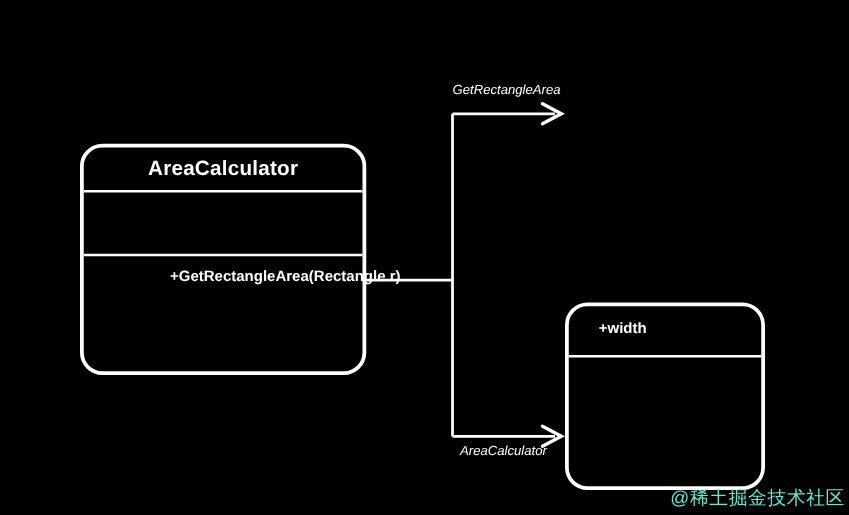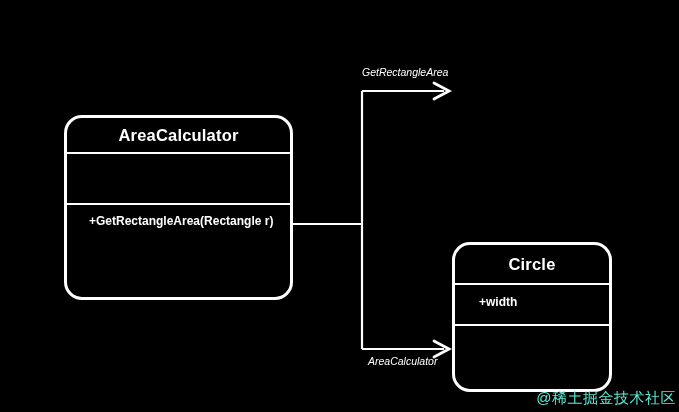--- a/index.html
+++ b/index.html
@@ -36,20 +36,21 @@
     flex: 0 0 auto;
   }
   .uml-attrs {
     border-bottom: 2px solid #fff;
     flex: 0 0 auto;
     box-sizing: border-box;
   }
   .uml-methods {
     flex: 1 1 auto;
     box-sizing: border-box;
+    margin-left: 47px;
   }
   .member-line {
     font-size: 12px;
     font-weight: 700;
     line-height: 15px;
     white-space: nowrap;
   }
   .connector-svg {
     position: absolute;
     left: 0;
@@ -96,21 +97,20 @@
   <div class="uml-class" style="left:64px; top:115px; width:229px; height:185px;">
     <div class="uml-title" style="height:34px;">AreaCalculator</div>
     <div class="uml-attrs" style="height:51px;"></div>
     <div class="uml-methods" style="padding:9px 6px 0 22px;">
       <div class="member-line">+GetRectangleArea(Rectangle r)</div>
     </div>
   </div>
 
 
   <div class="uml-class" style="left:452px; top:242px; width:160px; height:150px;">
-    <div class="uml-title" style="height:38px;">Circle</div>
     <div class="uml-attrs" style="height:41px; padding:10px 6px 0 24px;">
       <div class="member-line">+width</div>
     </div>
     <div class="uml-methods"></div>
   </div>
 
   <div class="watermark" style="right:3px; top:389px; color:#5eead4;">@稀土掘金技术社区</div>
 
 </div>
 

